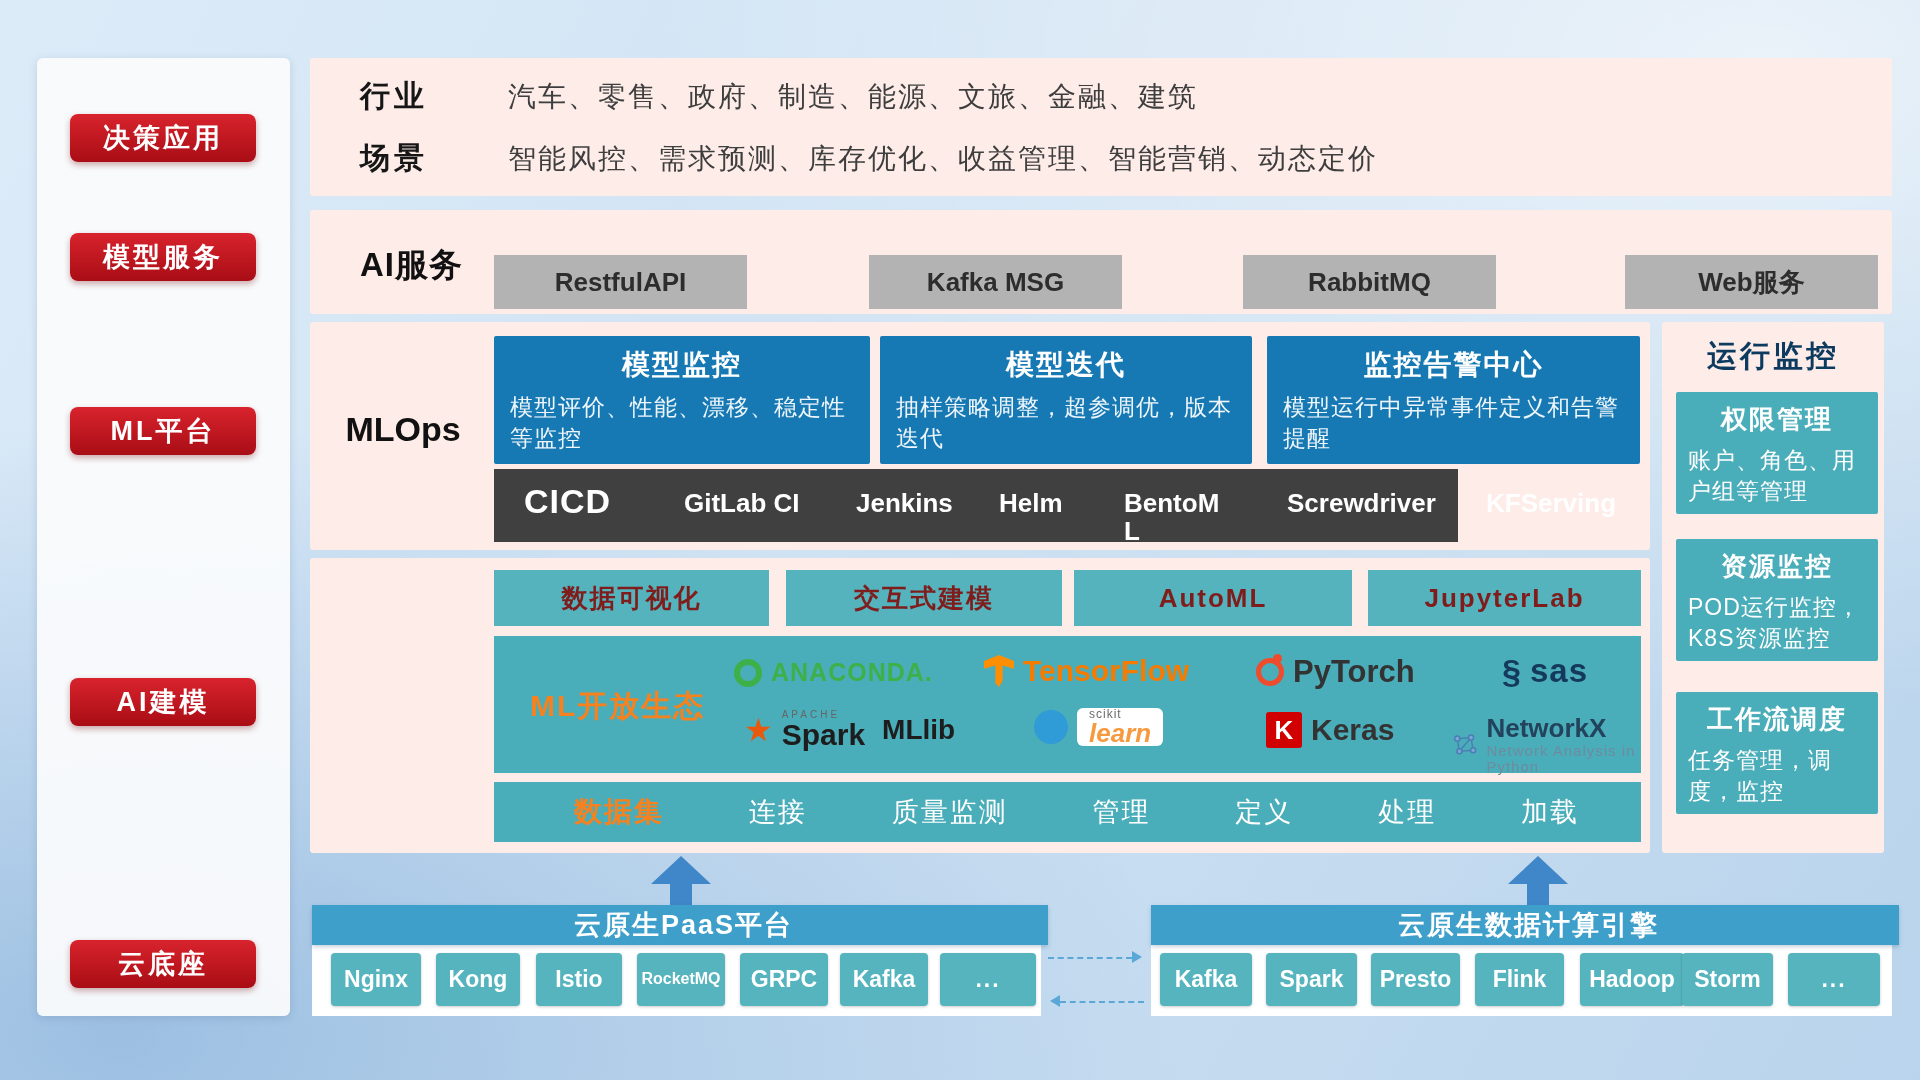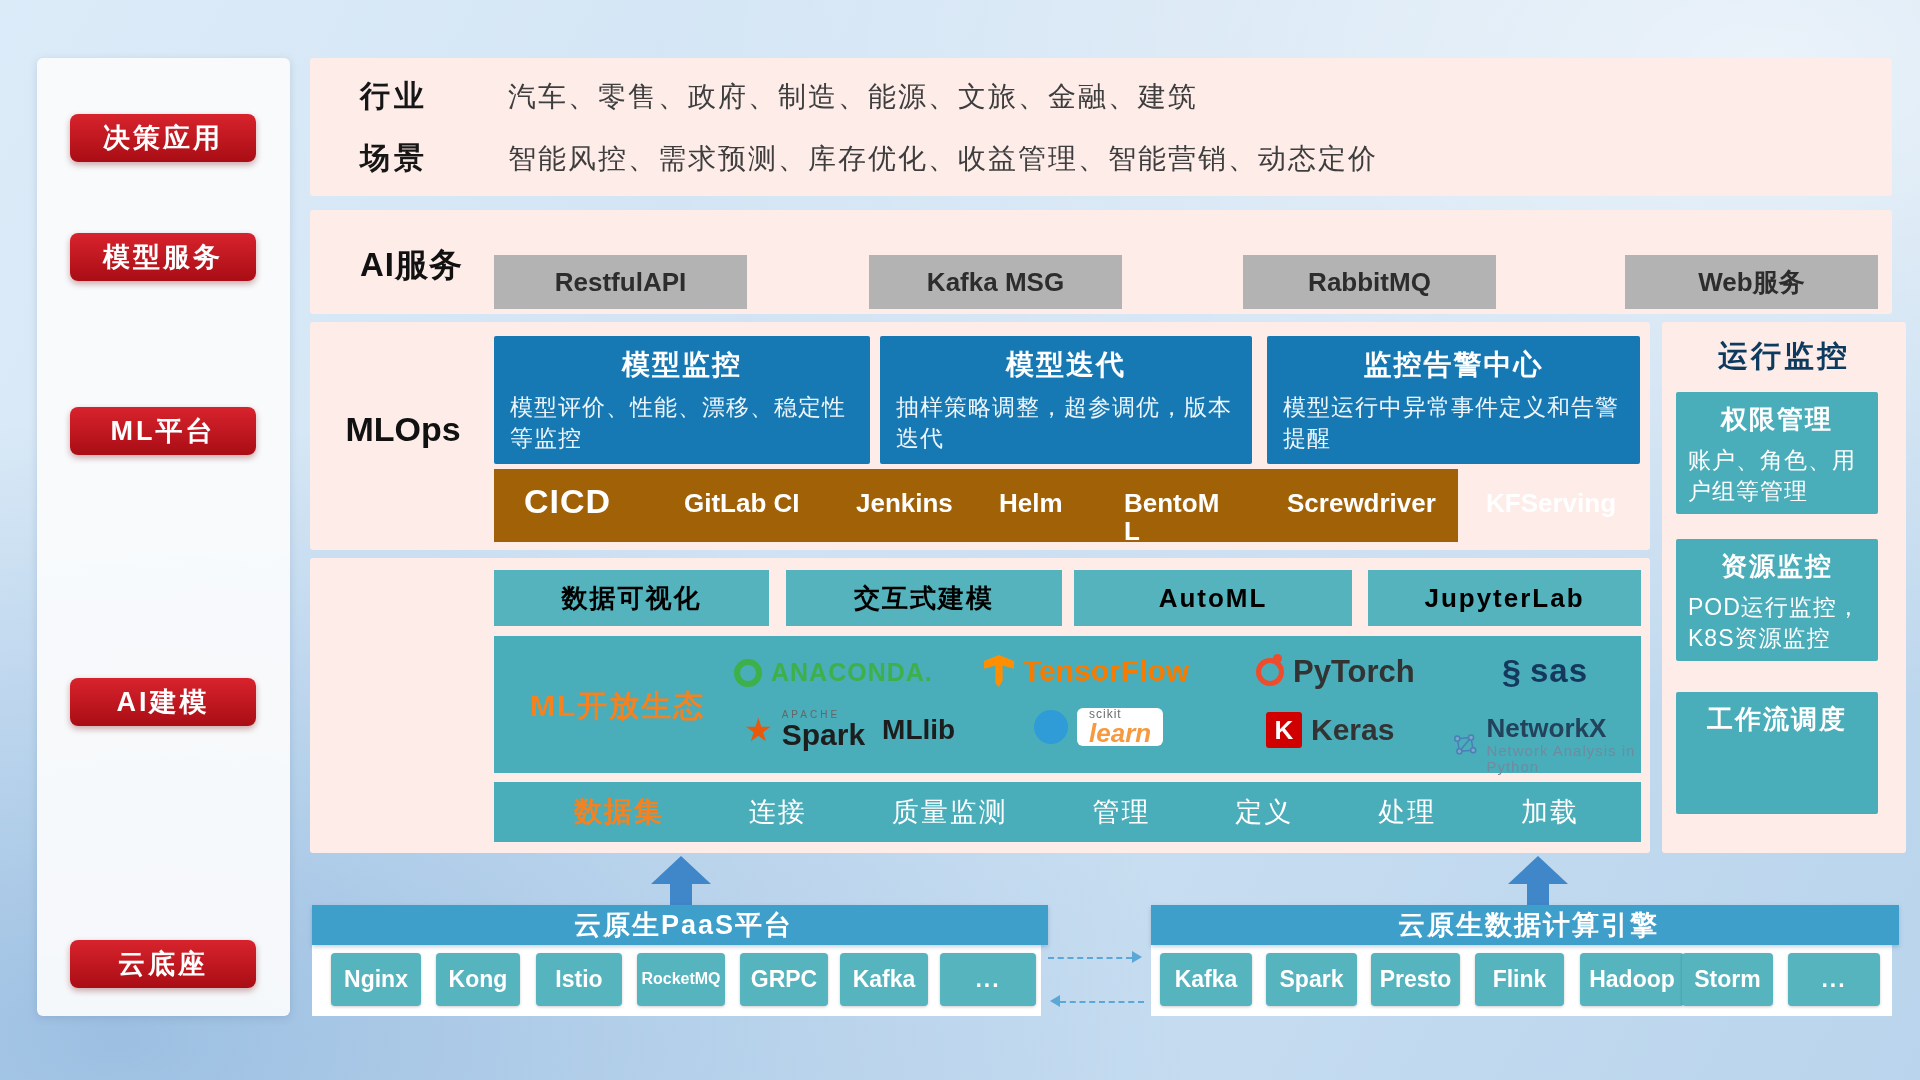--- a/index.html
+++ b/index.html
@@ -25,28 +25,28 @@
   .ind-label{position:absolute;font-size:30px;font-weight:bold;color:#161616;letter-spacing:4px;}
   .ind-text{position:absolute;font-size:28px;color:#3e3e3e;letter-spacing:2px;}
   
   .gray-btn{position:absolute;top:25px;height:54px;width:253px;background:#b3b3b3;
     color:#2d2d2d;font-size:26px;font-weight:bold;display:flex;align-items:center;justify-content:center;margin-top:20px;}
   
   .blue-card{position:absolute;top:14px;height:128px;background:#1779b4;color:#fff;border-radius:2px;
     padding:10px 16px;box-sizing:border-box;}
   .bc-title{text-align:center;font-size:28px;font-weight:bold;letter-spacing:2px;}
   .bc-desc{margin-top:8px;font-size:23px;line-height:1.35;color:#eef6fb;letter-spacing:1px;}
-  .cicd-bar{position:absolute;left:184px;top:147px;width:964px;height:73px;background:#a16207;}
+  .cicd-bar{position:absolute;left:184px;top:147px;width:964px;height:73px;background:#404040;}
   .cicd-title{position:absolute;left:30px;top:13px;color:#fff;font-size:34px;font-weight:bold;letter-spacing:1px;}
   .cicd-item{position:absolute;top:20px;color:#fff;font-size:26px;font-weight:bold;line-height:1.08;
     word-break:break-all;text-align:left;}
   
   .lab-label{position:absolute;left:12px;top:96px;width:160px;text-align:center;
     font-size:32px;font-weight:bold;color:#111;line-height:1.45;letter-spacing:2px;}
-  .tool{position:absolute;top:12px;height:56px;background:#54b3bc;color:#000000;
+  .tool{position:absolute;top:12px;height:56px;background:#54b3bc;color:#7f1d1d;
     font-size:26px;font-weight:bold;display:flex;align-items:center;justify-content:center;letter-spacing:2px;}
   .eco-box{position:absolute;left:184px;top:78px;width:1147px;height:137px;background:#4aadba;}
   .eco-label{position:absolute;left:36px;top:50px;color:#f5821f;font-size:30px;font-weight:bold;letter-spacing:2px;}
   .ds-bar{position:absolute;left:184px;top:224px;width:1147px;height:60px;background:#4aadba;
     display:flex;align-items:center;justify-content:space-between;padding:0 62px 0 80px;box-sizing:border-box;}
   .ds-label{color:#f5821f;font-size:28px;font-weight:bold;letter-spacing:2px;}
   .ds-item{color:#fff;font-size:27px;letter-spacing:2px;}
   
   .logo{position:absolute;display:flex;align-items:center;gap:9px;}
   .ana-ring{width:28px;height:28px;border:6px solid #3eb049;border-radius:50%;box-sizing:border-box;}
@@ -233,32 +233,33 @@
       <span class="ds-label">数据集</span>
       <span class="ds-item">连接</span>
       <span class="ds-item">质量监测</span>
       <span class="ds-item">管理</span>
       <span class="ds-item">定义</span>
       <span class="ds-item">处理</span>
       <span class="ds-item">加载</span>
     </div>
   </section>
 
-  <section class="panel" style="left:1662px;top:322px;width:244px;height:531px">
+  <section class="panel" style="left:1662px;top:322px;width:222px;height:531px">
     <div class="monitor-title">运行监控</div>
     <div class="mon-card" style="top:70px">
       <div class="mc-title">权限管理</div>
       <div class="mc-desc">账户、角色、用户组等管理</div>
     </div>
     <div class="mon-card" style="top:217px">
       <div class="mc-title">资源监控</div>
       <div class="mc-desc">POD运行监控，K8S资源监控</div>
     </div>
     <div class="mon-card" style="top:370px">
       <div class="mc-title">工作流调度</div>
+      <div class="mc-desc">任务管理，调度，监控</div>
     </div>
   </section>
 
   <div class="up-arrow" style="left:651px">
     <div class="ua-tri"></div>
     <div class="ua-stem"></div>
   </div>
   <div class="up-arrow" style="left:1508px">
     <div class="ua-tri"></div>
     <div class="ua-stem"></div>

